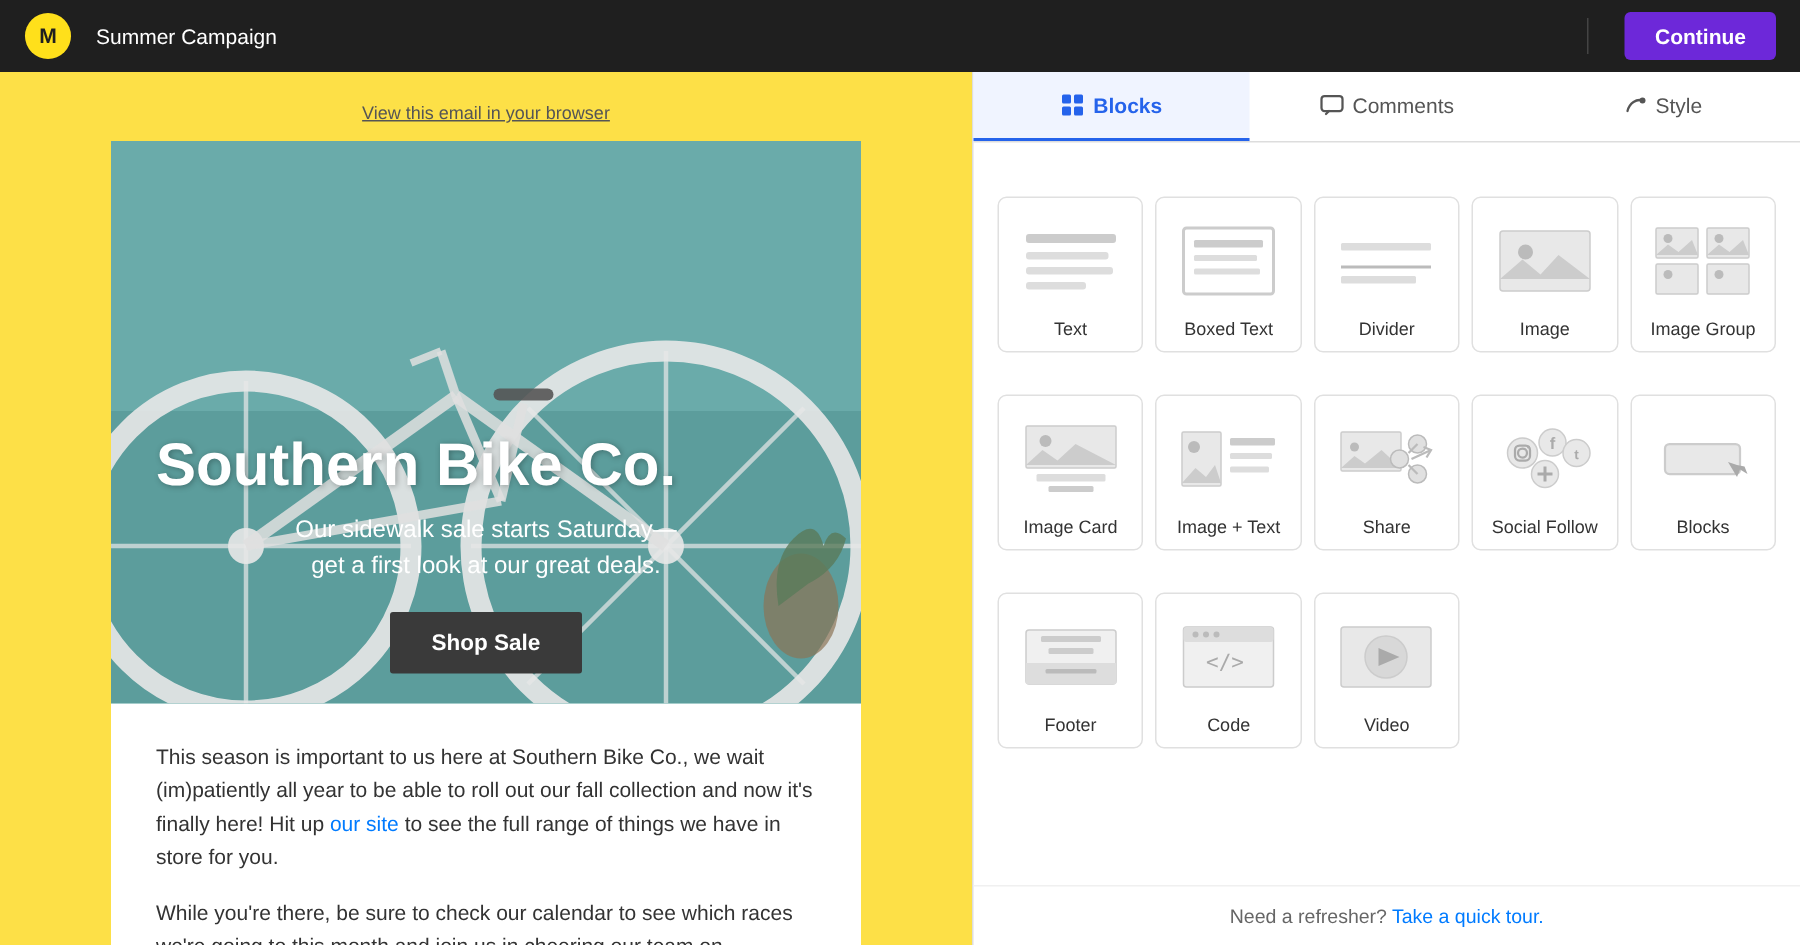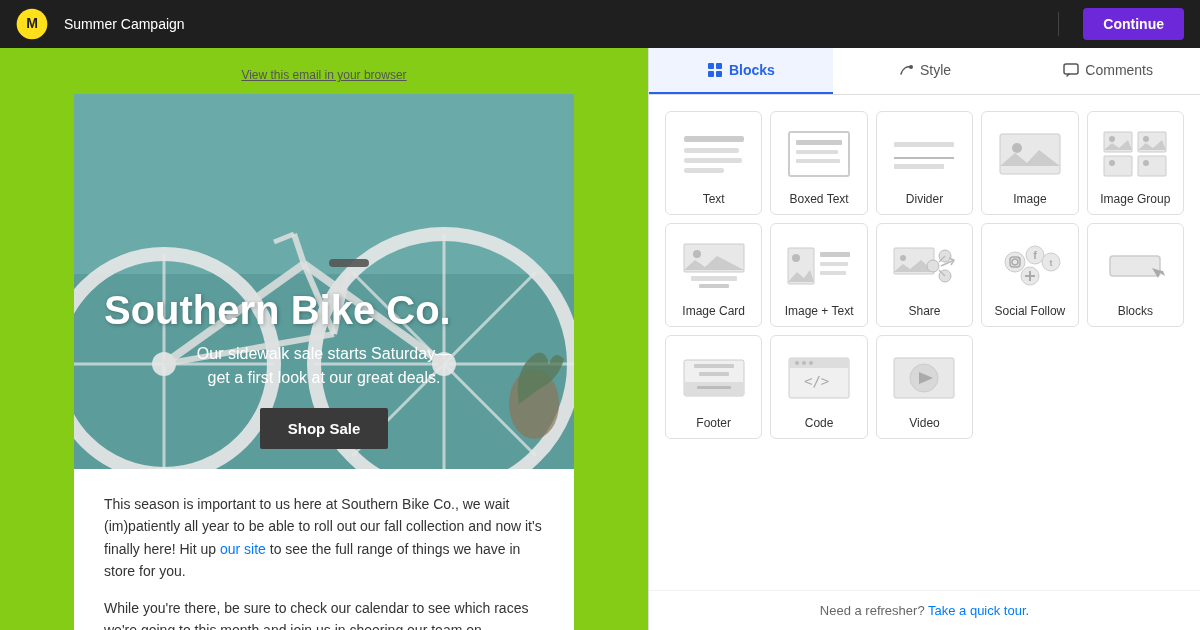--- a/index.html
+++ b/index.html
@@ -19,21 +19,21 @@
     .btn-continue {
       background: #6d28d9; color: #fff; border: none; border-radius: 4px;
       padding: 8px 20px; font-size: 14px; font-weight: 600; cursor: pointer;
     }
 
     
     .main-layout { display: flex; height: 582px; }
 
     
     .email-preview {
-      flex: 0 0 648px; background: #84cc16; overflow-y: auto;
+      flex: 0 0 648px; background: #fde047; overflow-y: auto;
       display: flex; flex-direction: column; align-items: center; padding: 20px 0;
     }
     .email-view-link {
       font-size: 12px; color: #555; text-decoration: underline; margin-bottom: 12px; cursor: pointer;
     }
     .email-card { width: 500px; background: #fff; }
     .email-hero {
       width: 100%; height: 375px; background: #6aabaa; position: relative;
       overflow: hidden; display: flex; flex-direction: column; align-items: center; justify-content: flex-end; padding-bottom: 20px;
     }
@@ -72,21 +72,21 @@
     .panel-tab.active {
       background: #f0f4ff; color: #2563eb; border-bottom: 2px solid #2563eb; font-weight: 600;
     }
     .blocks-grid {
       display: grid; grid-template-columns: repeat(5, 1fr);
       gap: 8px; padding: 16px; flex: 1; align-content: start;
     }
     .block-item {
       display: flex; flex-direction: column; align-items: center;
       border: 1px solid #e0e0e0; border-radius: 6px; padding: 12px 6px 8px;
-      cursor: pointer; background: #fff; transition: border-color 0.15s;
+      cursor: pointer; background: #fff; transition: border-color 0.15s; margin-top: 20px;
     }
     .block-icon {
       width: 80px; height: 60px; margin-bottom: 8px;
       display: flex; align-items: center; justify-content: center;
     }
     .block-label { font-size: 12px; color: #333; text-align: center; }
     .refresher-row {
       padding: 12px 28px; text-align: center; font-size: 13px; color: #666;
       border-top: 1px solid #f0f0f0;
     }
@@ -170,31 +170,31 @@
         <svg width="16" height="16" viewBox="0 0 16 16" fill="currentColor">
           <rect x="1" y="1" width="6" height="6" rx="1"></rect>
             <rect x="9" y="1" width="6" height="6" rx="1"></rect>
           <rect x="1" y="9" width="6" height="6" rx="1"></rect>
             <rect x="9" y="9" width="6" height="6" rx="1"></rect>
         </svg>
         <span>Blocks</span>
       </div>
       <div class="panel-tab">
         <svg width="16" height="16" viewBox="0 0 16 16" fill="none" stroke="currentColor" stroke-width="1.5">
+          <rect x="1" y="2" width="14" height="10" rx="2"></rect>
+          <path d="M4 14 L6 12" stroke-linecap="round"></path>
+        </svg>
+        <span>Comments</span>
+      </div>
+      <div class="panel-tab">
+        <svg width="16" height="16" viewBox="0 0 16 16" fill="none" stroke="currentColor" stroke-width="1.5">
           <path d="M3 12 Q4 8 7 6 Q10 4 13 5" stroke-linecap="round"></path>
           <circle cx="13" cy="5" r="2" fill="currentColor" stroke="none"></circle>
         </svg>
         <span>Style</span>
-      </div>
-      <div class="panel-tab">
-        <svg width="16" height="16" viewBox="0 0 16 16" fill="none" stroke="currentColor" stroke-width="1.5">
-          <rect x="1" y="2" width="14" height="10" rx="2"></rect>
-          <path d="M4 14 L6 12" stroke-linecap="round"></path>
-        </svg>
-        <span>Comments</span>
       </div>
     </div>
 
     <div class="blocks-grid">
 
       <div class="block-item">
         <div class="block-icon">
           <svg width="70" height="52" viewBox="0 0 70 52">
             <rect x="5" y="8" width="60" height="6" rx="2" fill="#ccc"></rect>
             <rect x="5" y="20" width="55" height="5" rx="2" fill="#ddd"></rect>

